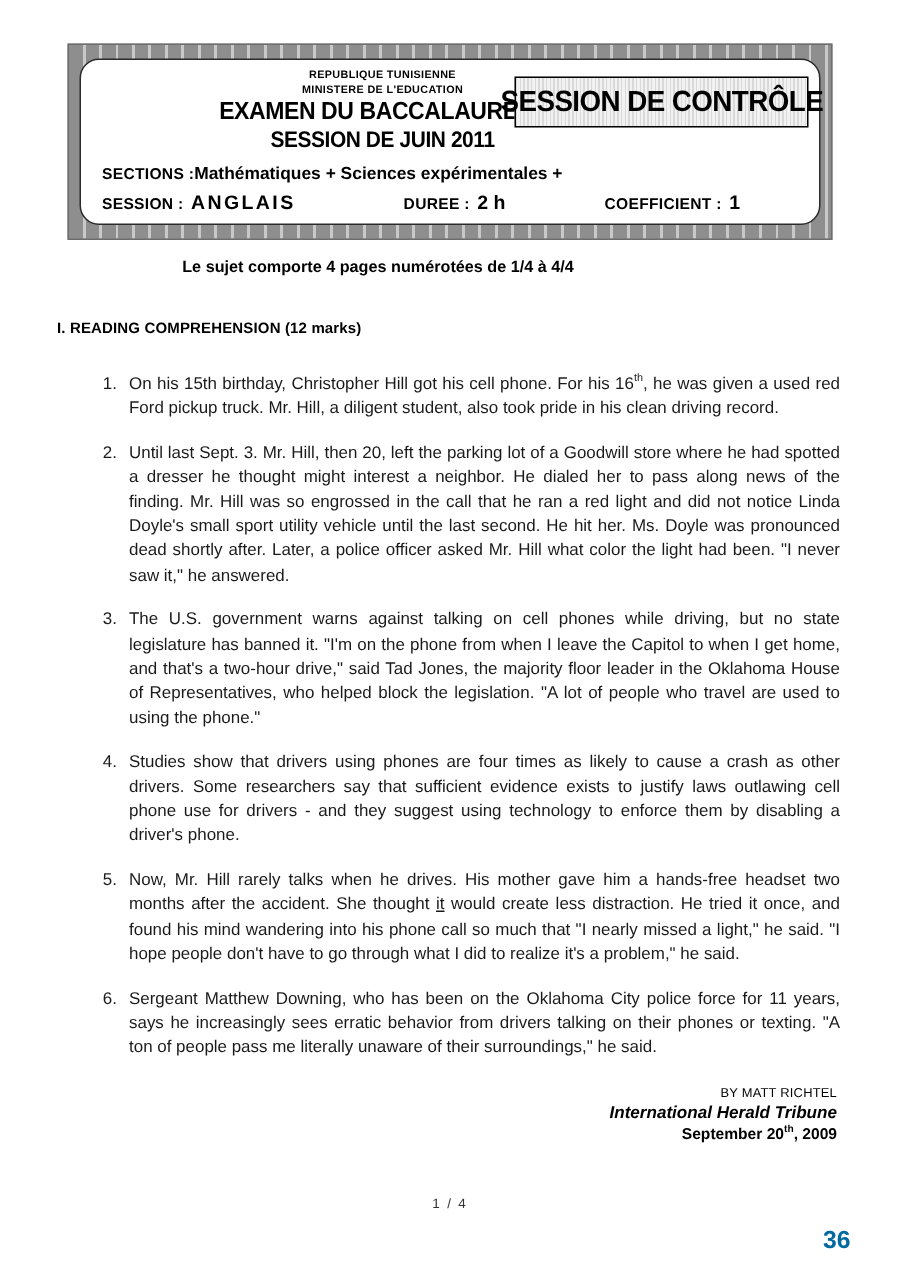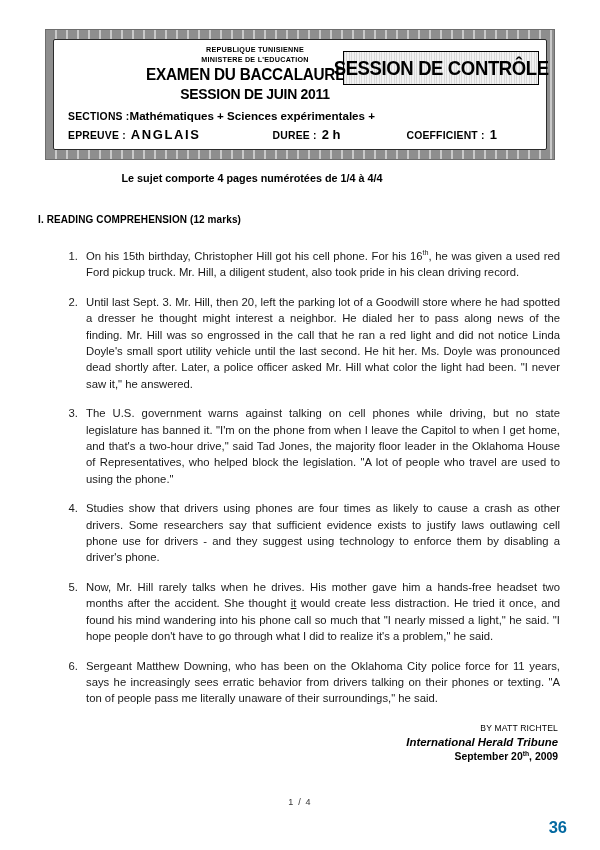--- a/index.html
+++ b/index.html
@@ -31,21 +31,21 @@
       #9a9a9a;
     border: 1px solid #6d6d6d;
     padding: 9px 7px;
   }
   .header-inner {
     width: 100%;
     height: 100%;
     box-sizing: border-box;
     background: #ffffff;
     border: 1px solid #2b2b2b;
-    border-radius: 2px;
+    border-radius: 13px;
     position: relative;
     padding: 5px 10px 4px 10px;
   }
 
   .ministry-line {
     text-align: center;
     font-size: 7.2px;
     font-weight: bold;
     letter-spacing: 0.25px;
     line-height: 1.35;
@@ -263,21 +263,21 @@
 
     <div class="control-box">
       <span class="control-box-text">SESSION DE CONTRÔLE</span>
     </div>
 
     <div class="sections-row">
       <span class="sections-label">SECTIONS :</span><span>Mathématiques  +  Sciences expérimentales  +</span>
     </div>
 
     <div class="epreuve-row">
-      <span class="field-label">EPREUVE :</span>
+      <span class="field-label">SESSION :</span>
       <span class="field-value">ANGLAIS</span>
       <span class="gap-a"></span>
       <span class="field-label">DUREE :</span>
       <span class="field-value tight">2 h</span>
       <span class="gap-b"></span>
       <span class="field-label">COEFFICIENT :</span>
       <span class="field-value tight">1</span>
     </div>
 
   </div>

